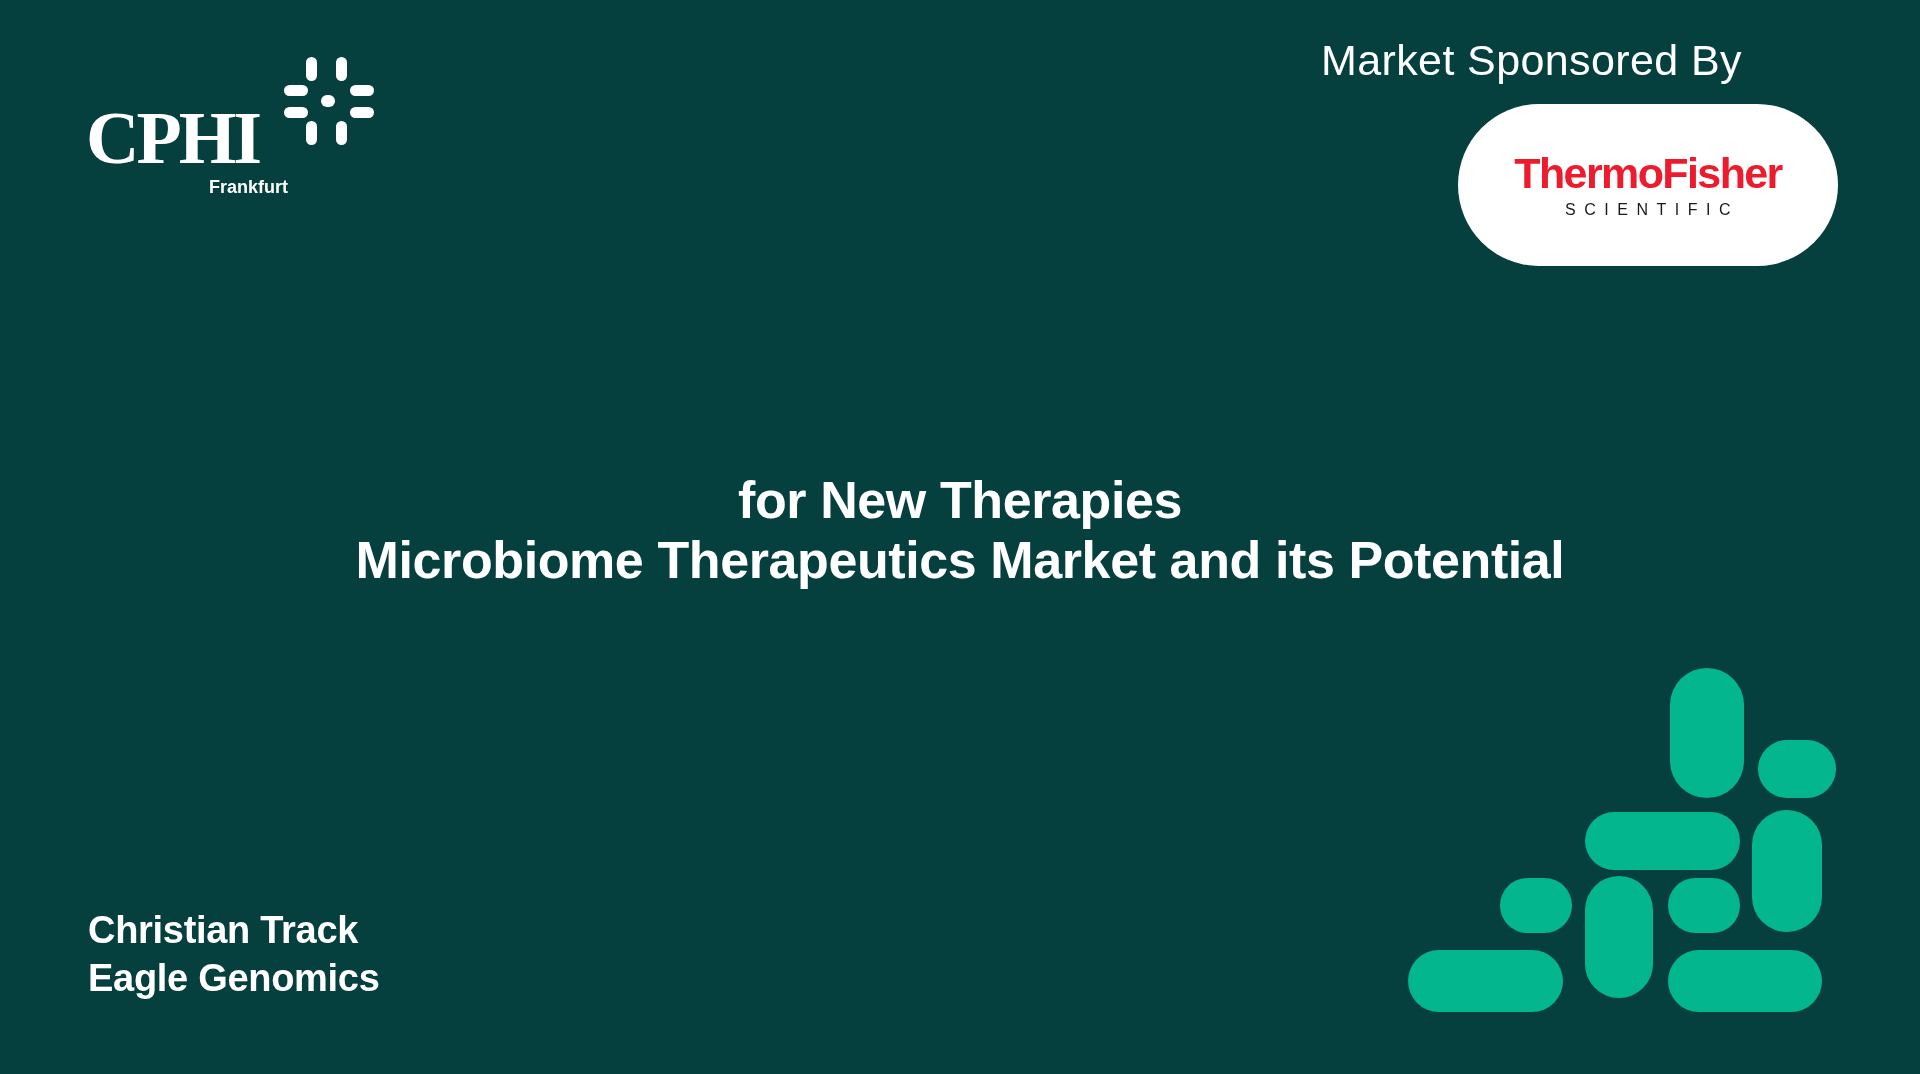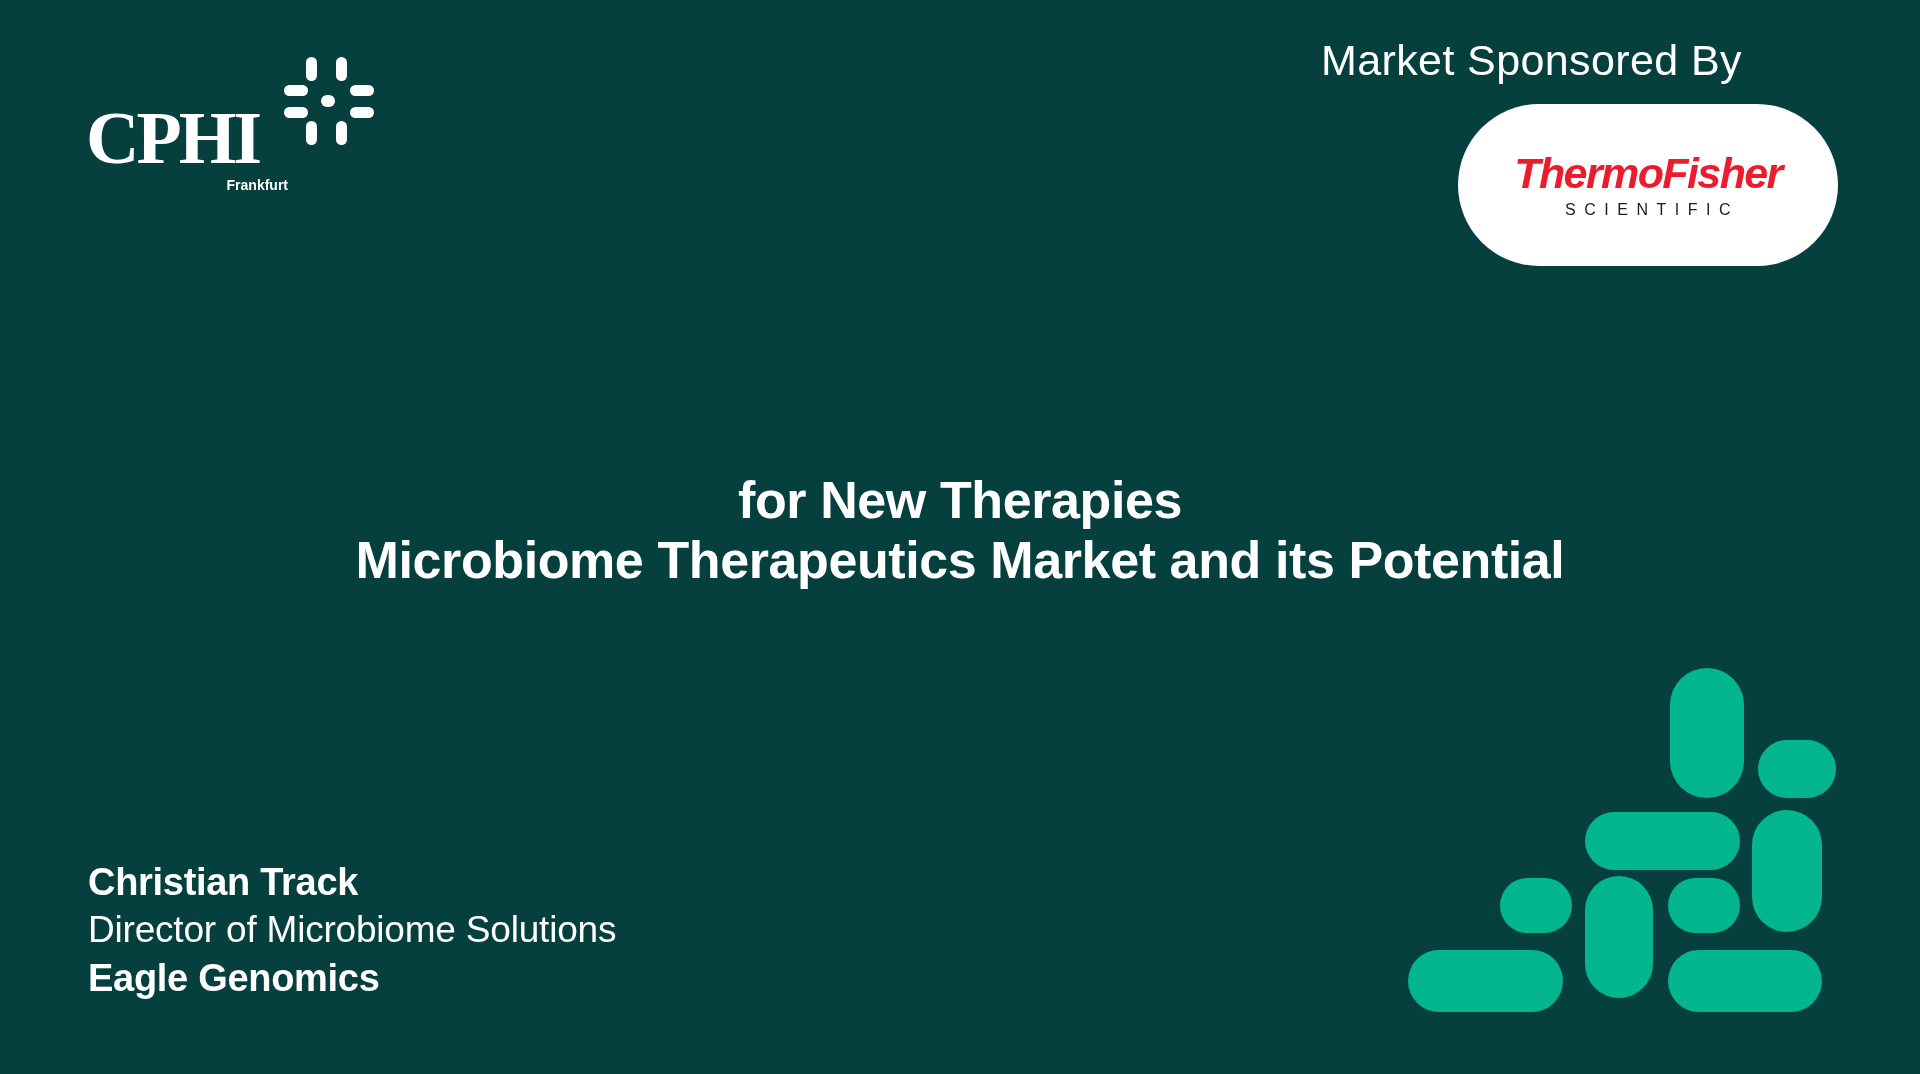--- a/index.html
+++ b/index.html
@@ -38,21 +38,21 @@
     line-height: 1;
   }
   .cphi-frankfurt {
     position: absolute;
     left: 0;
     top: 122px;
     width: 202px;
     text-align: right;
     font-family: "Liberation Sans", sans-serif;
     font-weight: bold;
-    font-size: 14px;
+    font-size: 18px;
     letter-spacing: 0px;
     color: #ffffff;
   }
   .cphi-dots {
     position: absolute;
     left: 196px;
     top: 0px;
     width: 92px;
     height: 92px;
   }
@@ -200,33 +200,32 @@
       <span style="left:68px;  top:52px;  width:24px; height:11px;"></span>
       <span style="left:24px;  top:66px;  width:11px; height:24px;"></span>
       <span style="left:54px;  top:66px;  width:11px; height:24px;"></span>
     </div>
   </div>
 
   <div class="sponsor-label">Market Sponsored By</div>
 
   <div class="tf-pill">
     <div class="tf-inner">
-      <div class="tf-thermo" style="color: rgb(236, 28, 46); font-style: italic;">ThermoFisher</div>
+      <div class="tf-thermo" style="color: rgb(236, 28, 46);">ThermoFisher</div>
       <div class="tf-sci">SCIENTIFIC</div>
     </div>
   </div>
 
   <div class="title-block">
     <div class="title-line">for New Therapies</div>
     <div class="title-line">Microbiome Therapeutics Market and its Potential</div>
   </div>
 
   <div class="speaker-block">
     <div class="speaker-name">Christian Track</div>
-    <div class="speaker-role">Director of Microbiome Solutions</div>
     <div class="speaker-org">Eagle Genomics</div>
   </div>
 
   <div class="pill-graphic" id="pill-graphic">
       <span style="left: 270px; top: 8px; width: 74px; height: 130px; background: rgb(4, 182, 141);"></span>
       <span style="left: 358px; top: 80px; width: 78px; height: 58px; background: rgb(4, 182, 141);"></span>
       <span style="left: 185px; top: 152px; width: 155px; height: 58px; background: rgb(4, 182, 141);"></span>
       <span style="left: 352px; top: 150px; width: 70px; height: 122px; background: rgb(4, 182, 141);"></span>
       <span style="left: 100px; top: 218px; width: 72px; height: 55px; background: rgb(4, 182, 141);"></span>
       <span style="left: 185px; top: 216px; width: 68px; height: 122px; background: rgb(4, 182, 141);"></span>

